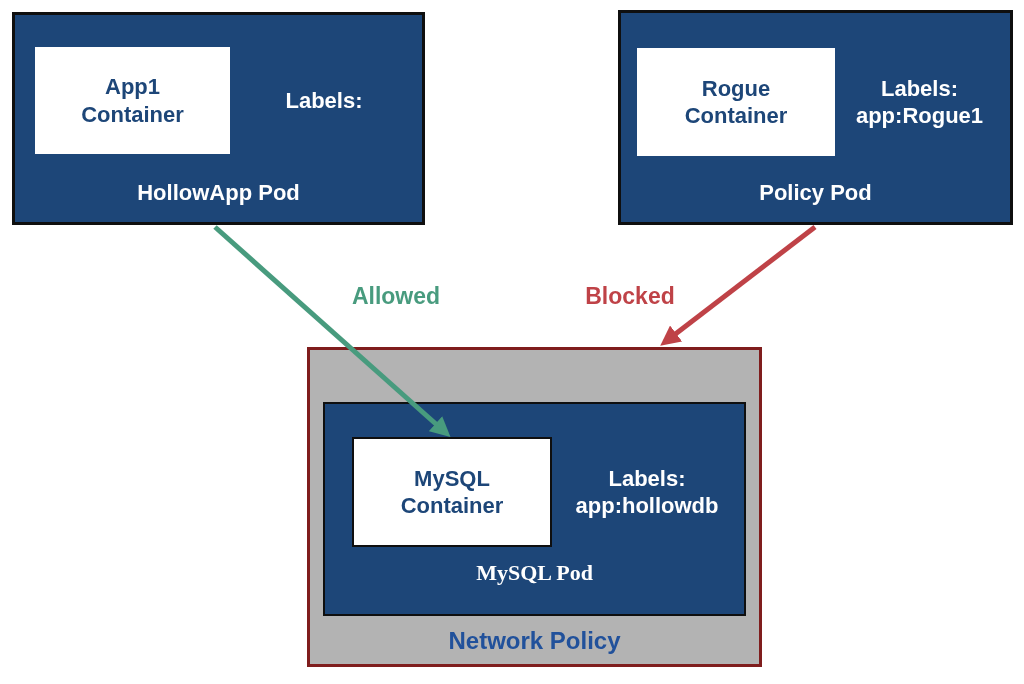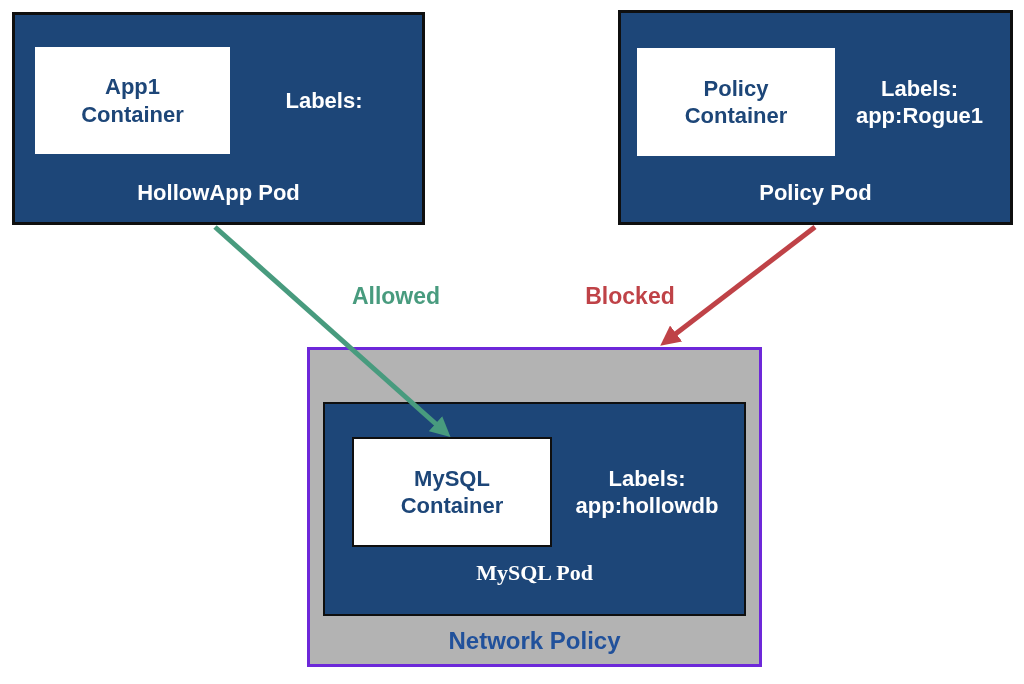--- a/index.html
+++ b/index.html
@@ -67,21 +67,21 @@
     text-align: center;
     font-size: 22px;
     color: #ffffff;
   }
 
   #network-policy {
     position: absolute;
     left: 307px; top: 347px;
     width: 455px; height: 320px;
     background: #b3b3b3;
-    border: 3px solid #6d28d9;
+    border: 3px solid #7f1d1d;
     box-sizing: border-box;
   }
   #mysql-pod {
     position: absolute;
     left: 13px; top: 52px;
     width: 423px; height: 214px;
     background: #1d4678;
     border: 2px solid #0f0f0f;
     box-sizing: border-box;
     color: #ffffff;
@@ -137,21 +137,21 @@
       <span>Container</span>
     </div>
     <div class="pod-labels" id="hollowapp-labels">
       <span>Labels:</span>
     </div>
     <div class="pod-name">HollowApp Pod</div>
   </div>
 
   <div class="pod" id="rogue-pod">
     <div class="container-box" id="rogue-container">
-      <span>Policy</span>
+      <span>Rogue</span>
       <span>Container</span>
     </div>
     <div class="pod-labels" id="rogue-labels">
       <span>Labels:</span>
       <span>app:Rogue1</span>
     </div>
     <div class="pod-name">Policy Pod</div>
   </div>
 
   <div id="network-policy">

